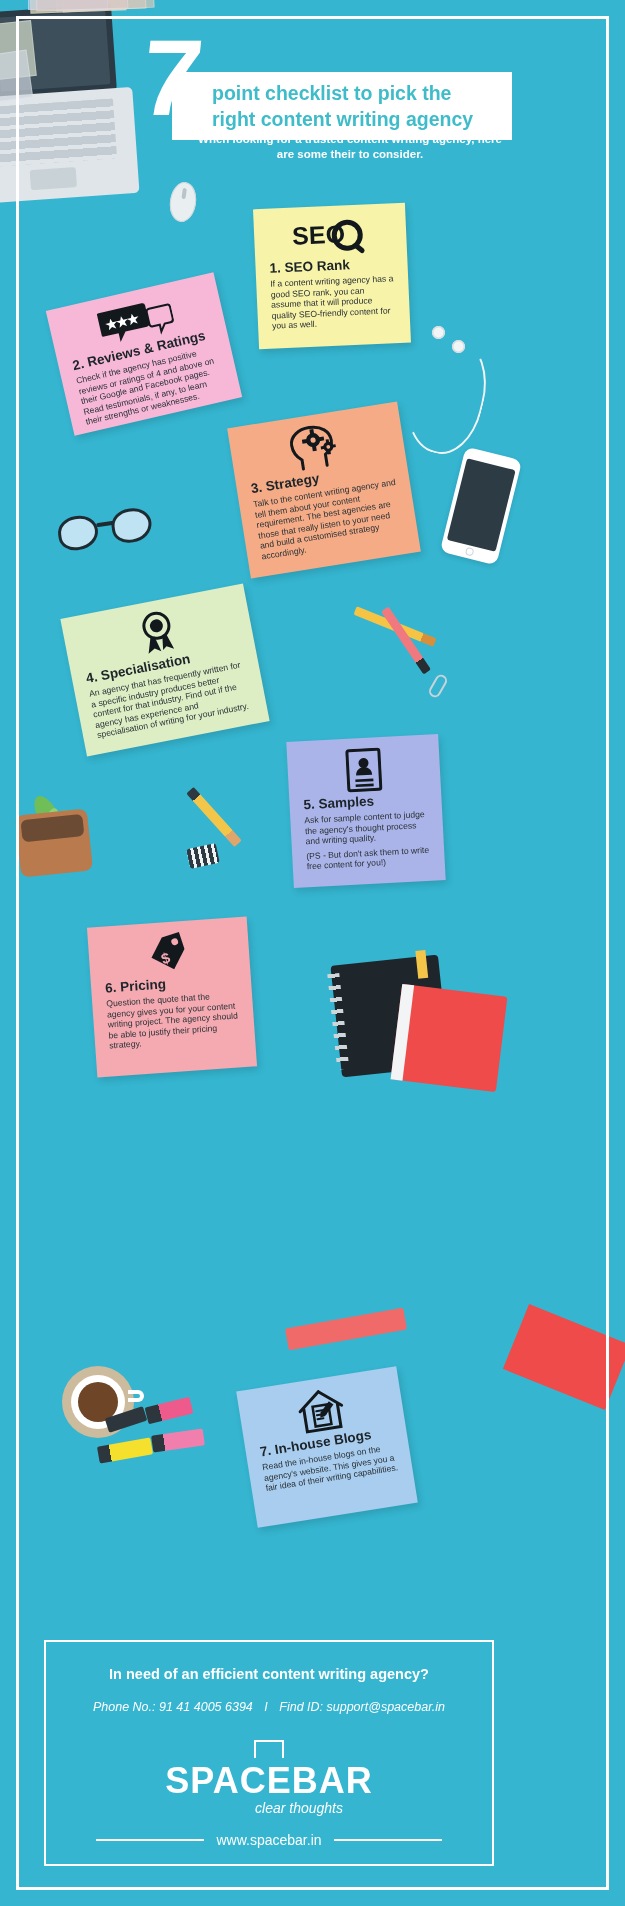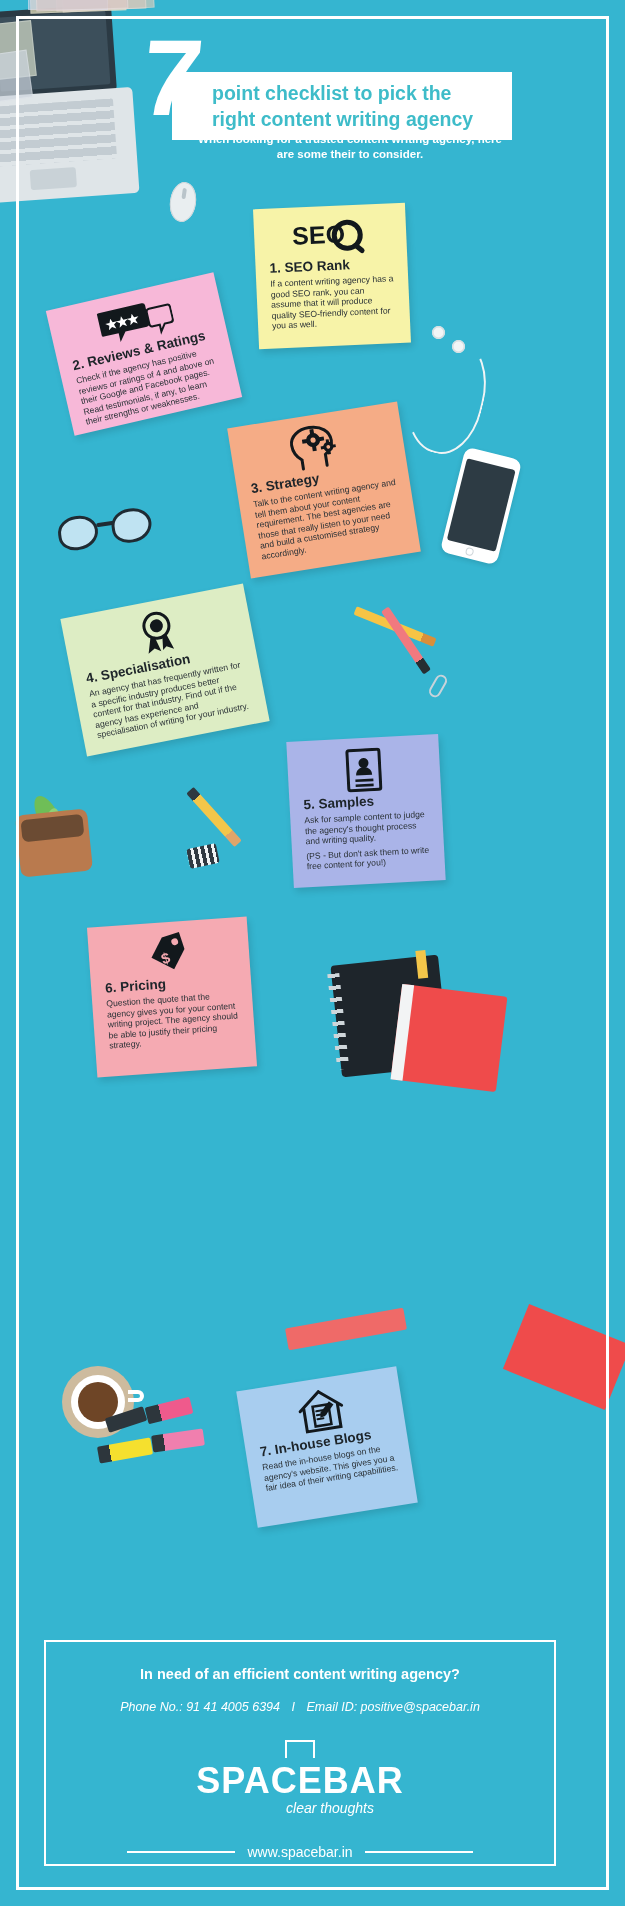--- a/index.html
+++ b/index.html
@@ -276,21 +276,21 @@
         background: rgba(216,199,200,.65); }
   
   .c7 { left: 246px; top: 1378px; width: 162px; height: 138px;
         background: #a8cdef; transform: rotate(-9deg); }
   .t7 { left: -8px; top: 52px; width: 38px; height: 48px; transform: rotate(-8deg);
         background: rgba(205,214,222,.7); }
 
   
   .footer {
     position: absolute; left: 44px; top: 1640px;
-    width: 512px; height: 226px;
+    width: 450px; height: 226px;
     border: 2.5px solid #ffffff;
     text-align: center;
     padding-top: 22px;
   }
   .cta {
     color: #ffffff; font-size: 14.5px; font-weight: bold; line-height: 20px;
   }
   .contact {
     color: #ffffff; font-size: 12.5px; font-style: italic;
     margin-top: 16px;
@@ -303,21 +303,21 @@
   }
   .logo-text {
     color: #ffffff; font-size: 36px; font-weight: bold; letter-spacing: 1px;
   }
   .logo-tag {
     color: #ffffff; font-size: 14px; font-style: italic; margin-top: -2px;
     padding-left: 60px;
   }
   .url-row {
     display: flex; align-items: center; justify-content: center;
-    gap: 12px; margin-top: 28px;
+    gap: 12px; margin-top: 16px;
   }
   .url-rule { height: 2px; width: 108px; background: #ffffff; }
   .url-text { color: #ffffff; font-size: 14px; }
 </style>
 </head>
 <body>
 
 <div id="root">
 
   <div class="obj laptop-screen">
@@ -503,21 +503,21 @@
     </svg>
     <div class="card-title">7. In-house Blogs</div>
     <div class="card-body">Read the in-house blogs on the agency's website. This gives you a fair idea of their writing capabilities.</div>
   </div>
 
   <div class="footer">
     <div class="cta">In need of an efficient content writing agency?</div>
     <div class="contact">
       <span>Phone No.: 91 41 4005 6394</span>
       <span class="sep">I</span>
-      <span>Email ID: positive@spacebar.in</span>
+      <span>Find ID: support@spacebar.in</span>
     </div>
     <div class="logo-wrap">
       <div class="logo-mark"></div>
       <div class="logo-text">SPACEBAR</div>
       <div class="logo-tag">clear thoughts</div>
     </div>
     <div class="url-row">
       <span class="url-rule"></span>
       <span class="url-text">www.spacebar.in</span>
       <span class="url-rule"></span>

